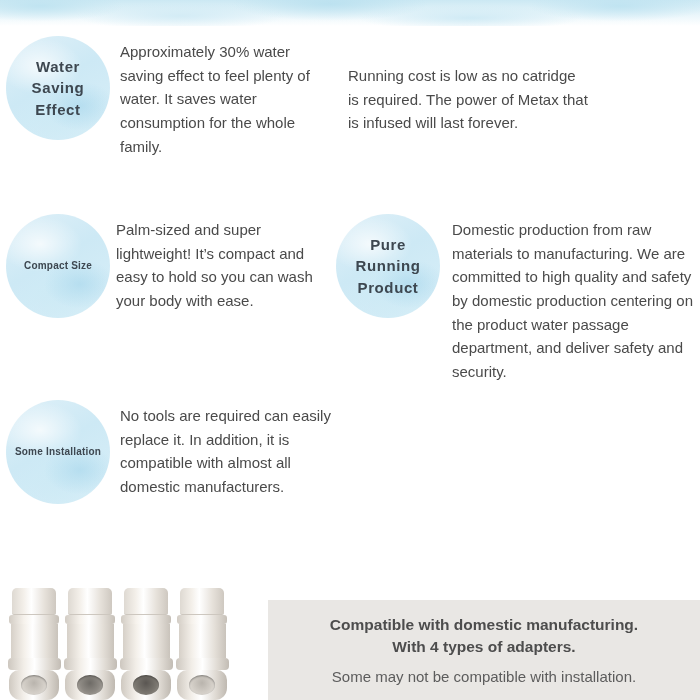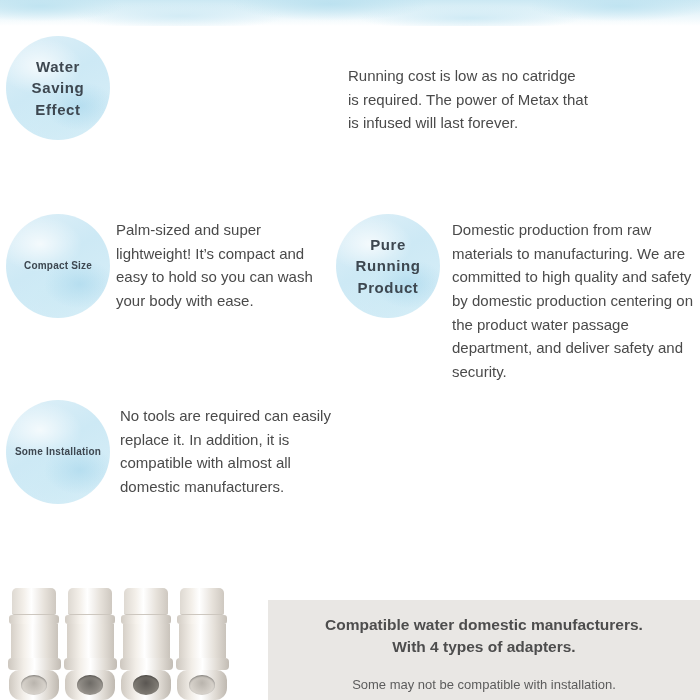--- a/index.html
+++ b/index.html
@@ -121,23 +121,23 @@
     padding: 14px 12px 0 12px;
     text-align: center;
   }
   .bottom-title {
     font-size: 15.5px;
     font-weight: bold;
     color: #4d4d4d;
     line-height: 1.42;
   }
   .bottom-sub {
-    font-size: 13px;
+    font-size: 15px;
     color: #5c5c5c;
-    margin-top: 19px;
+    margin-top: 10px;
   }
 
   
   .adapters {
     position: absolute;
     left: 8px;
     bottom: 0;
     width: 260px;
     height: 122px;
   }
@@ -208,20 +208,21 @@
 <div class="page">
 
   <div class="top-band"></div>
 
   <div class="features">
 
     <div class="feature" id="f-water">
       <div class="badge">
         <div class="badge-text">Water Saving Effect</div>
       </div>
+      <div class="body-text">Approximately 30% water saving effect to feel plenty of water. It saves water consumption for the whole family.</div>
     </div>
 
     <div class="feature" id="f-low">
       <div class="body-text">Running cost is low as no catridge is required. The power of Metax that is infused will last forever.</div>
     </div>
 
     <div class="feature" id="f-compact">
       <div class="badge">
         <div class="badge-text small">Compact Size</div>
       </div>
@@ -279,20 +280,20 @@
         <div class="ad-ring"></div>
         <div class="ad-body"></div>
         <div class="ad-collar"></div>
         <div class="ad-mouth">
           <div class="ad-hole light"></div>
         </div>
       </div>
     </div>
 
     <div class="bottom-bar">
-      <div class="bottom-title">Compatible water domestic manufacturers.</div>
+      <div class="bottom-title">Compatible with domestic manufacturing.</div>
       <div class="bottom-title">With 4 types of adapters.</div>
       <div class="bottom-sub">Some may not be compatible with installation.</div>
     </div>
 
   </div>
 
 </div>
 
 </body></html>

